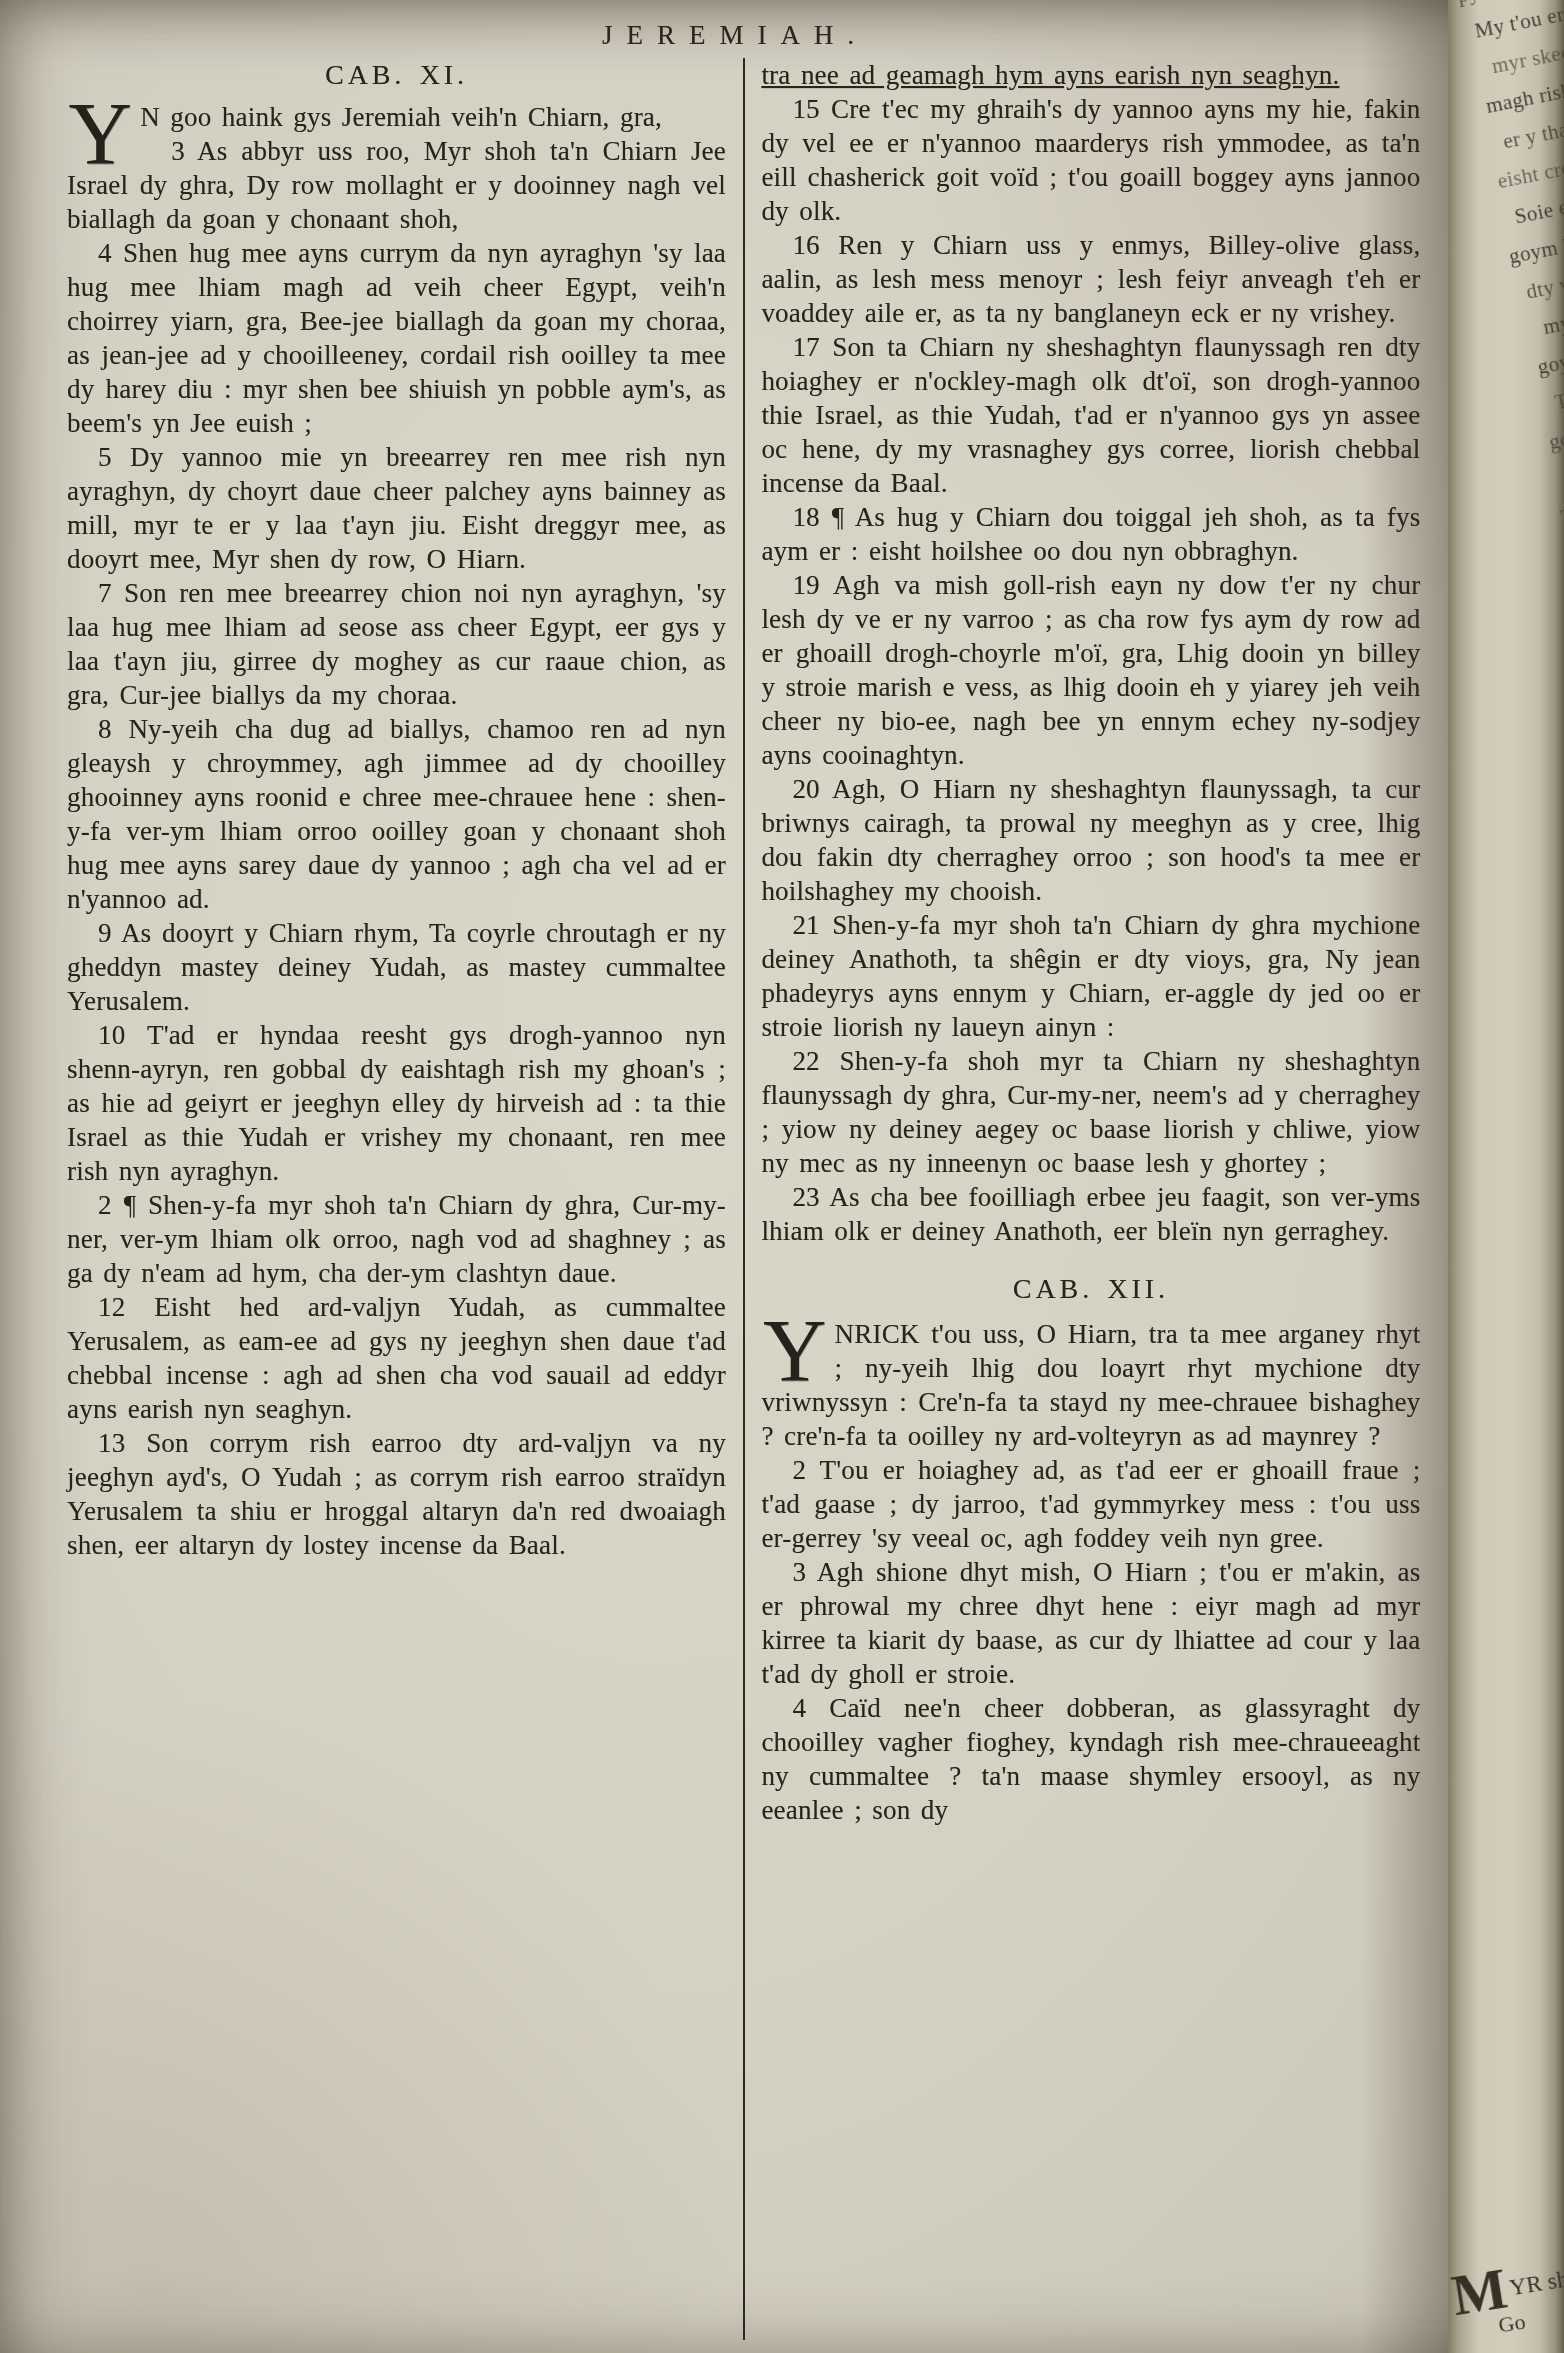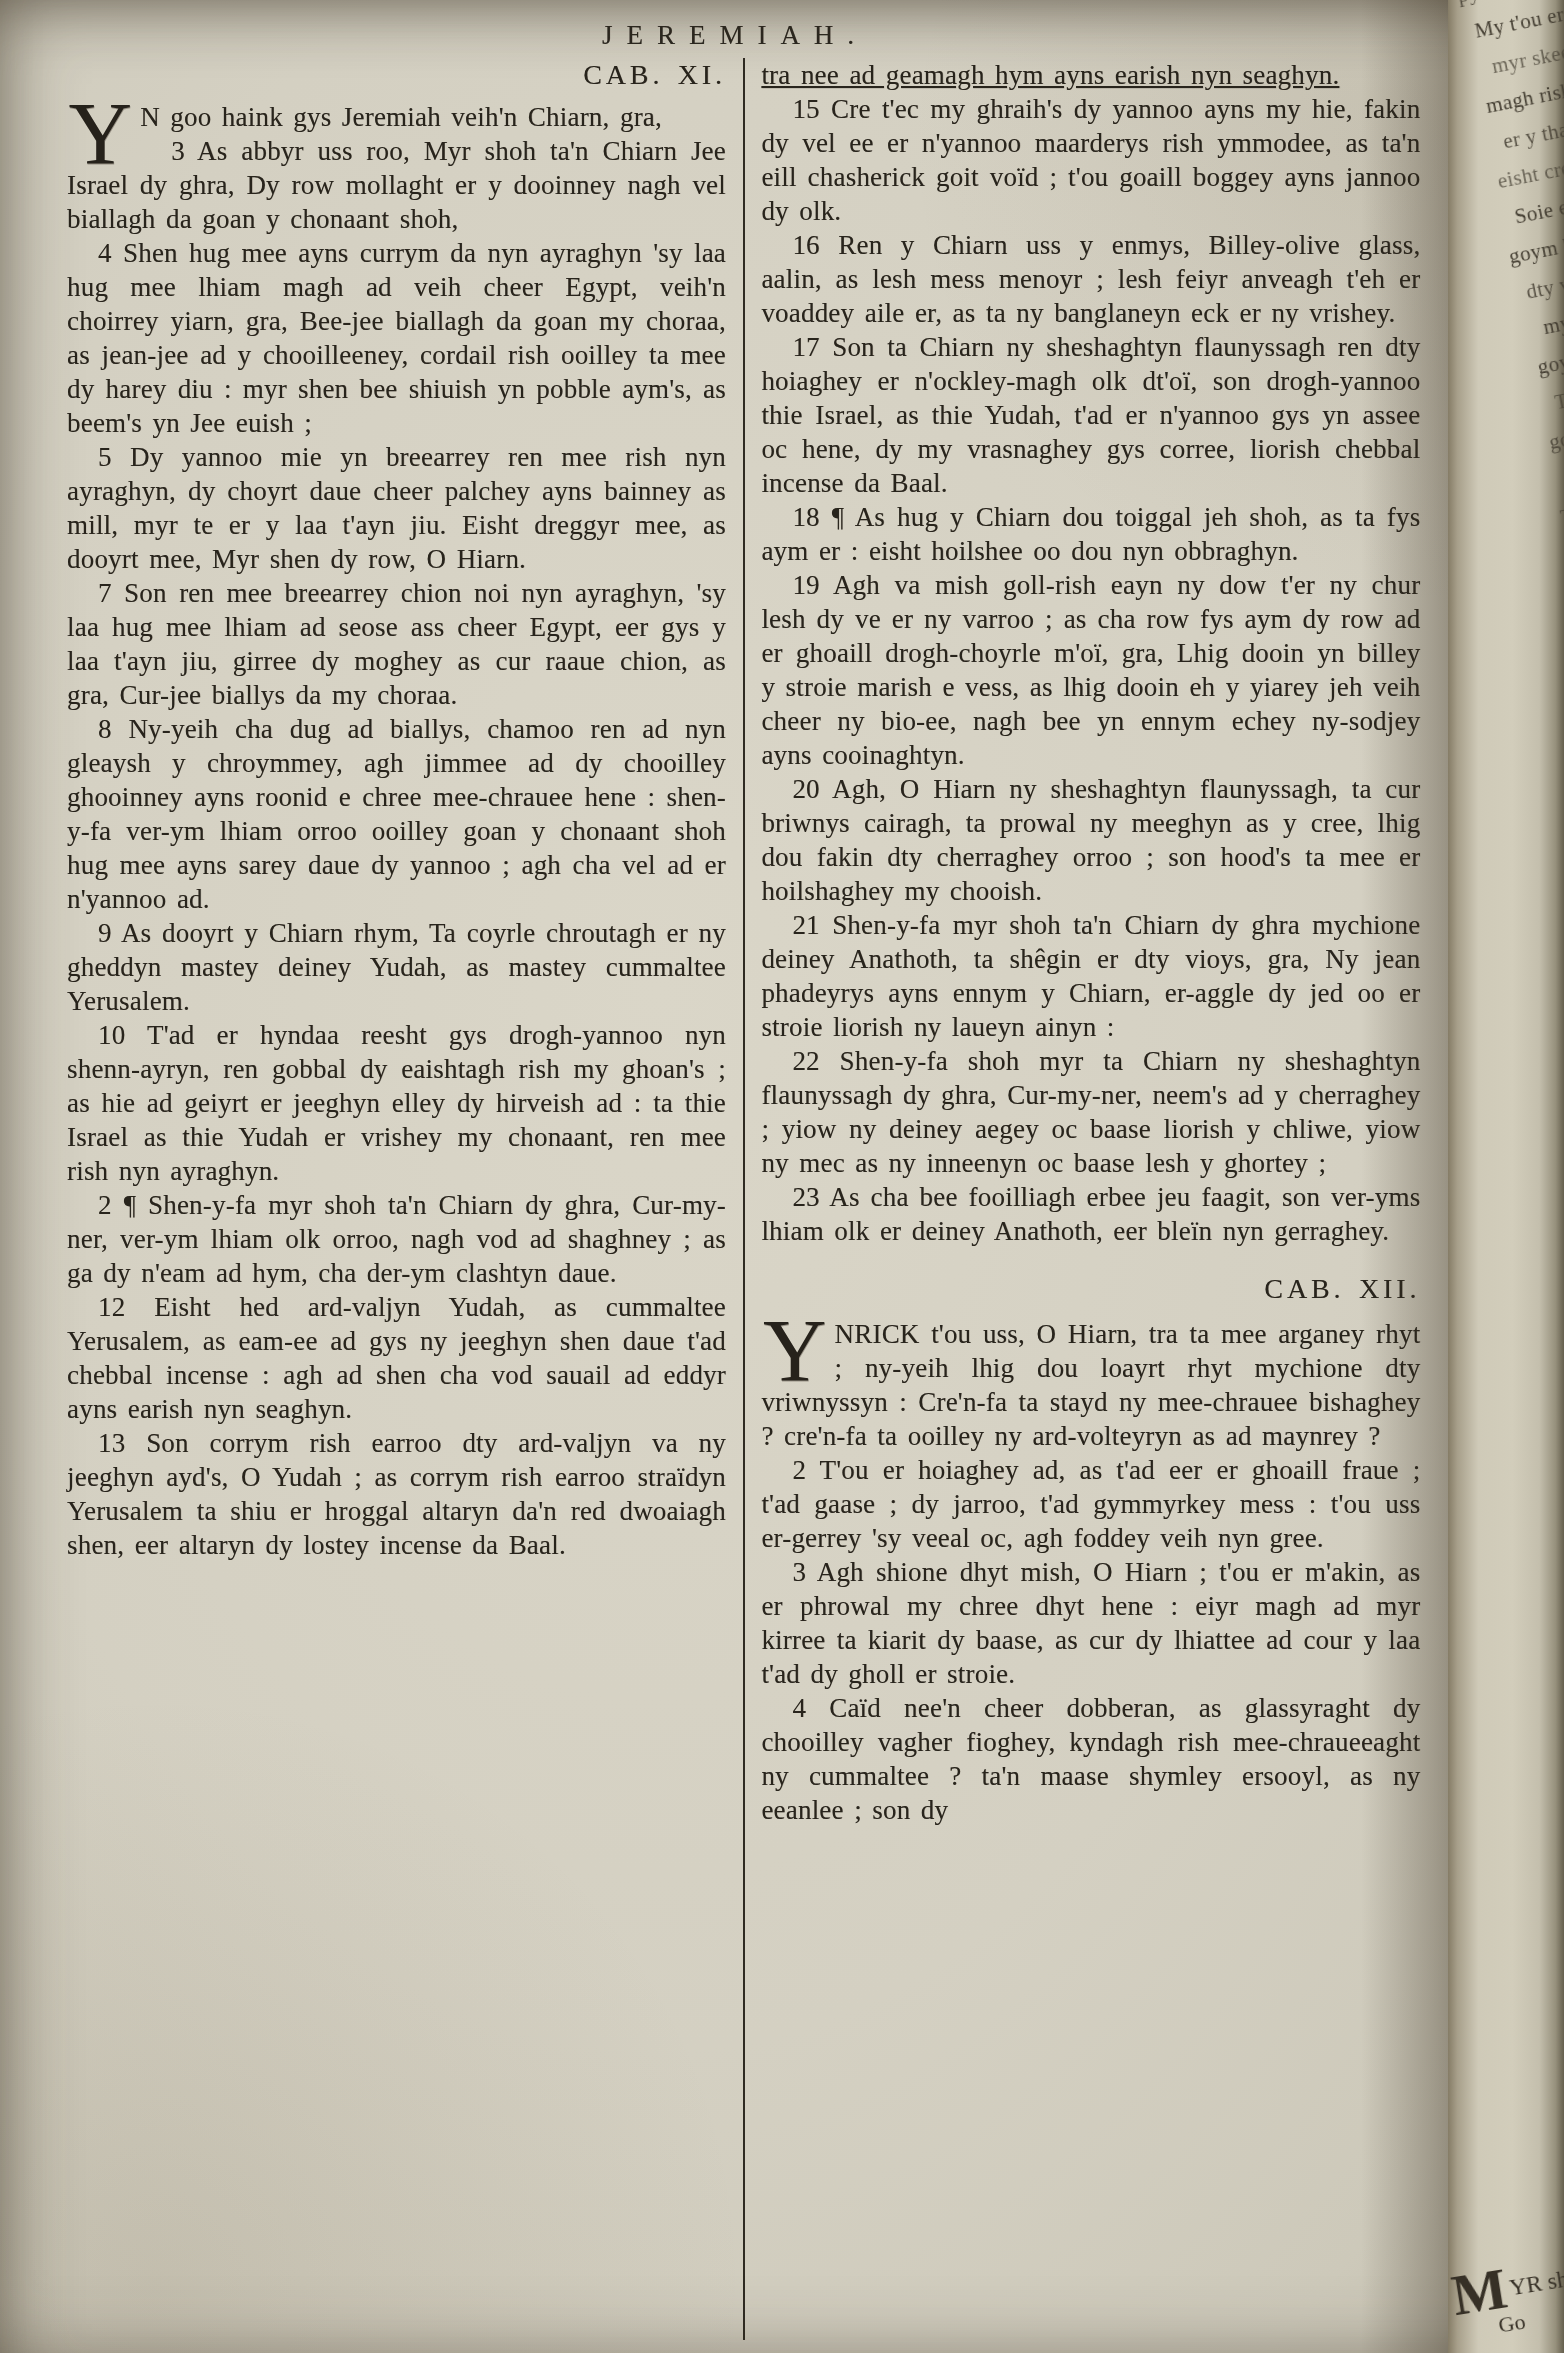--- a/index.html
+++ b/index.html
@@ -38,21 +38,21 @@
     font-size:27px;line-height:34px;text-align:justify;
     word-spacing:3.5px;letter-spacing:0.2px;
     color:#28241c;
     text-shadow:0.3px 0.4px 0.5px rgba(60,50,40,.35);
   }
   .divider{
     width:0;border-left:2.3px solid #2f2b22;margin:0 16.4px 0 17px;
     height:2282px;
   }
   .chapter-heading{
-    text-align:right;font-size:28px;letter-spacing:3.9px;
+    text-align:center;font-size:28px;letter-spacing:3.9px;
     margin:0 0 7.8px 0;
   }
   .chapter-heading.second{margin-top:23.5px;margin-bottom:11px;}
   .verse{margin:0;text-indent:31px;}
   .verse.continuation{text-indent:0;text-decoration:underline;}
   .verse.has-dropcap{text-indent:0;}
   .dropcap{
     float:left;font-size:88px;line-height:66px;
     padding:1.6px 7.8px 0 1.6px;color:#26221b;
     text-shadow:0.4px 0.5px 0.6px rgba(60,50,40,.4);

